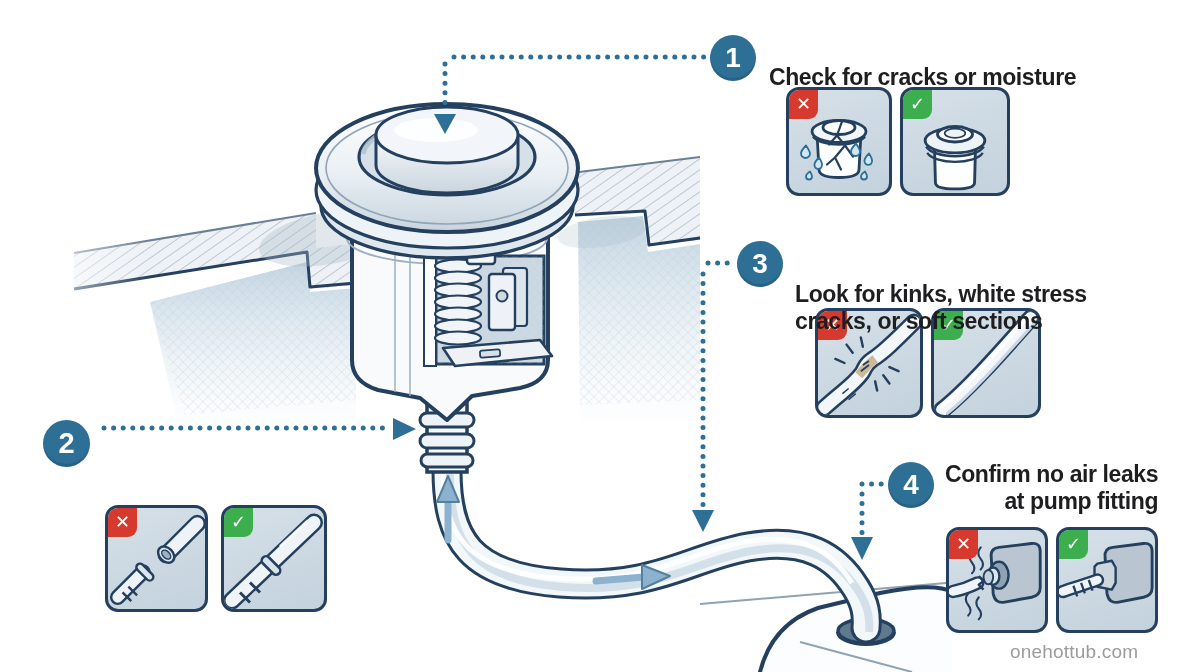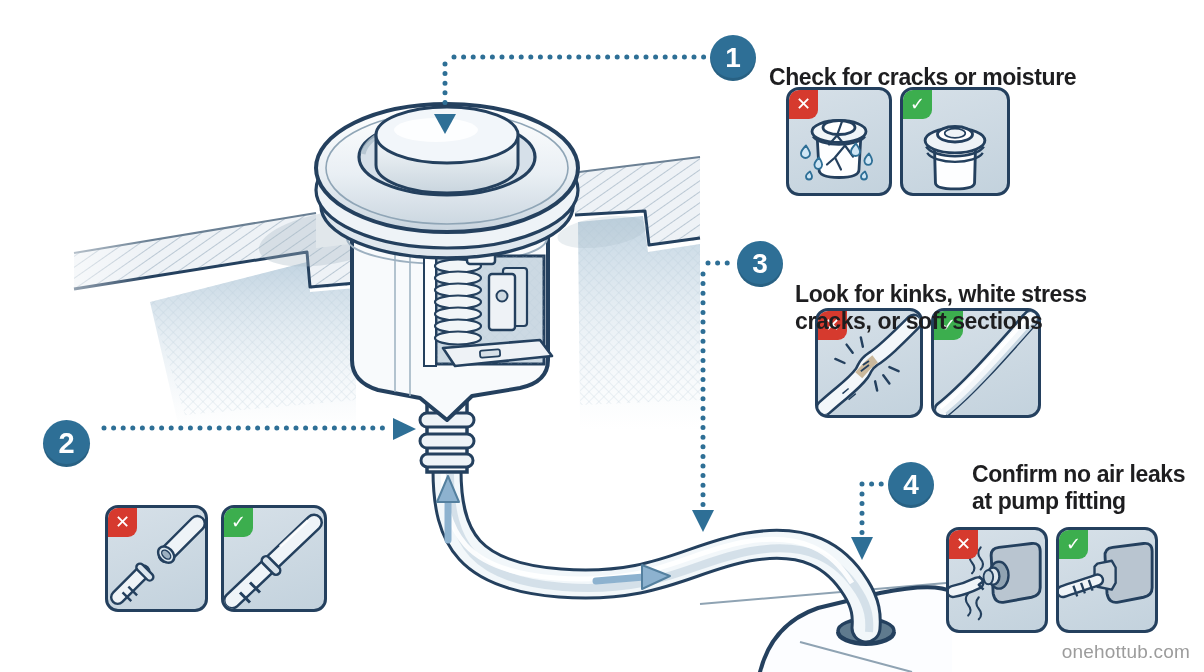--- a/index.html
+++ b/index.html
@@ -40,21 +40,21 @@
   .panel svg{position:absolute;left:0;top:0;width:100%;height:100%;}
   .corner-badge{
     position:absolute;left:0;top:0;width:29px;height:29px;
     border-top-left-radius:9px;border-bottom-right-radius:9px;
     color:#fff;font-size:18px;font-weight:bold;line-height:29px;text-align:center;
     z-index:2;
   }
   .corner-badge.fail{background:var(--fail-red);}
   .corner-badge.pass{background:var(--pass-green);}
   #watermark{
-    position:absolute;left:1010px;top:641px;width:180px;text-align:right;
+    position:absolute;left:1010px;top:641px;width:180px;text-align:left;
     font-size:19px;color:var(--watermark-gray);letter-spacing:.2px;z-index:5;
   }
 </style>
 </head>
 <body>
 
 <div id="canvas">
 
   <svg id="art" viewBox="0 0 1204 672" xmlns="http://www.w3.org/2000/svg">
     <defs>
@@ -199,21 +199,21 @@
   </svg>
 
   <div class="badge" style="left:710px;top:35px;width:46px;height:46px;font-size:28px;">1</div>
   <div class="badge" style="left:43px;top:420px;width:47px;height:47px;font-size:29px;">2</div>
   <div class="badge" style="left:737px;top:241px;width:46px;height:46px;font-size:28px;">3</div>
   <div class="badge" style="left:888px;top:462px;width:46px;height:46px;font-size:28px;">4</div>
 
   <div class="heading" style="left:769px;top:32px;margin-top:32px;">Check for cracks or moisture</div>
   <div class="heading" style="left:795px;top:241px;margin-top:40px;">Look for kinks, white stress
 cracks, or soft sections</div>
-  <div class="heading" style="left:972px;top:461px;">Confirm no air leaks
+  <div class="heading" style="left:945px;top:461px;text-align:right;">Confirm no air leaks
 at pump fitting</div>
 
   <div class="panel" style="left:786px;top:87px;width:100px;height:103px;">
     <span class="corner-badge fail">✕</span>
     <svg viewBox="0 0 100 100">
       <g stroke="#24405e" stroke-width="2.8" stroke-linejoin="round">
         <path d="M28,42 L30,78 Q30,86 50,86 Q70,86 70,78 L72,42" fill="#fdfeff"></path>
         <ellipse cx="50" cy="40" rx="27" ry="11" fill="#f0f5f8"></ellipse>
         <path d="M24,45 A27,11 0 0 0 76,45" fill="none" stroke-width="2.4"></path>
         <ellipse cx="50" cy="36" rx="16" ry="7" fill="#ffffff"></ellipse>

